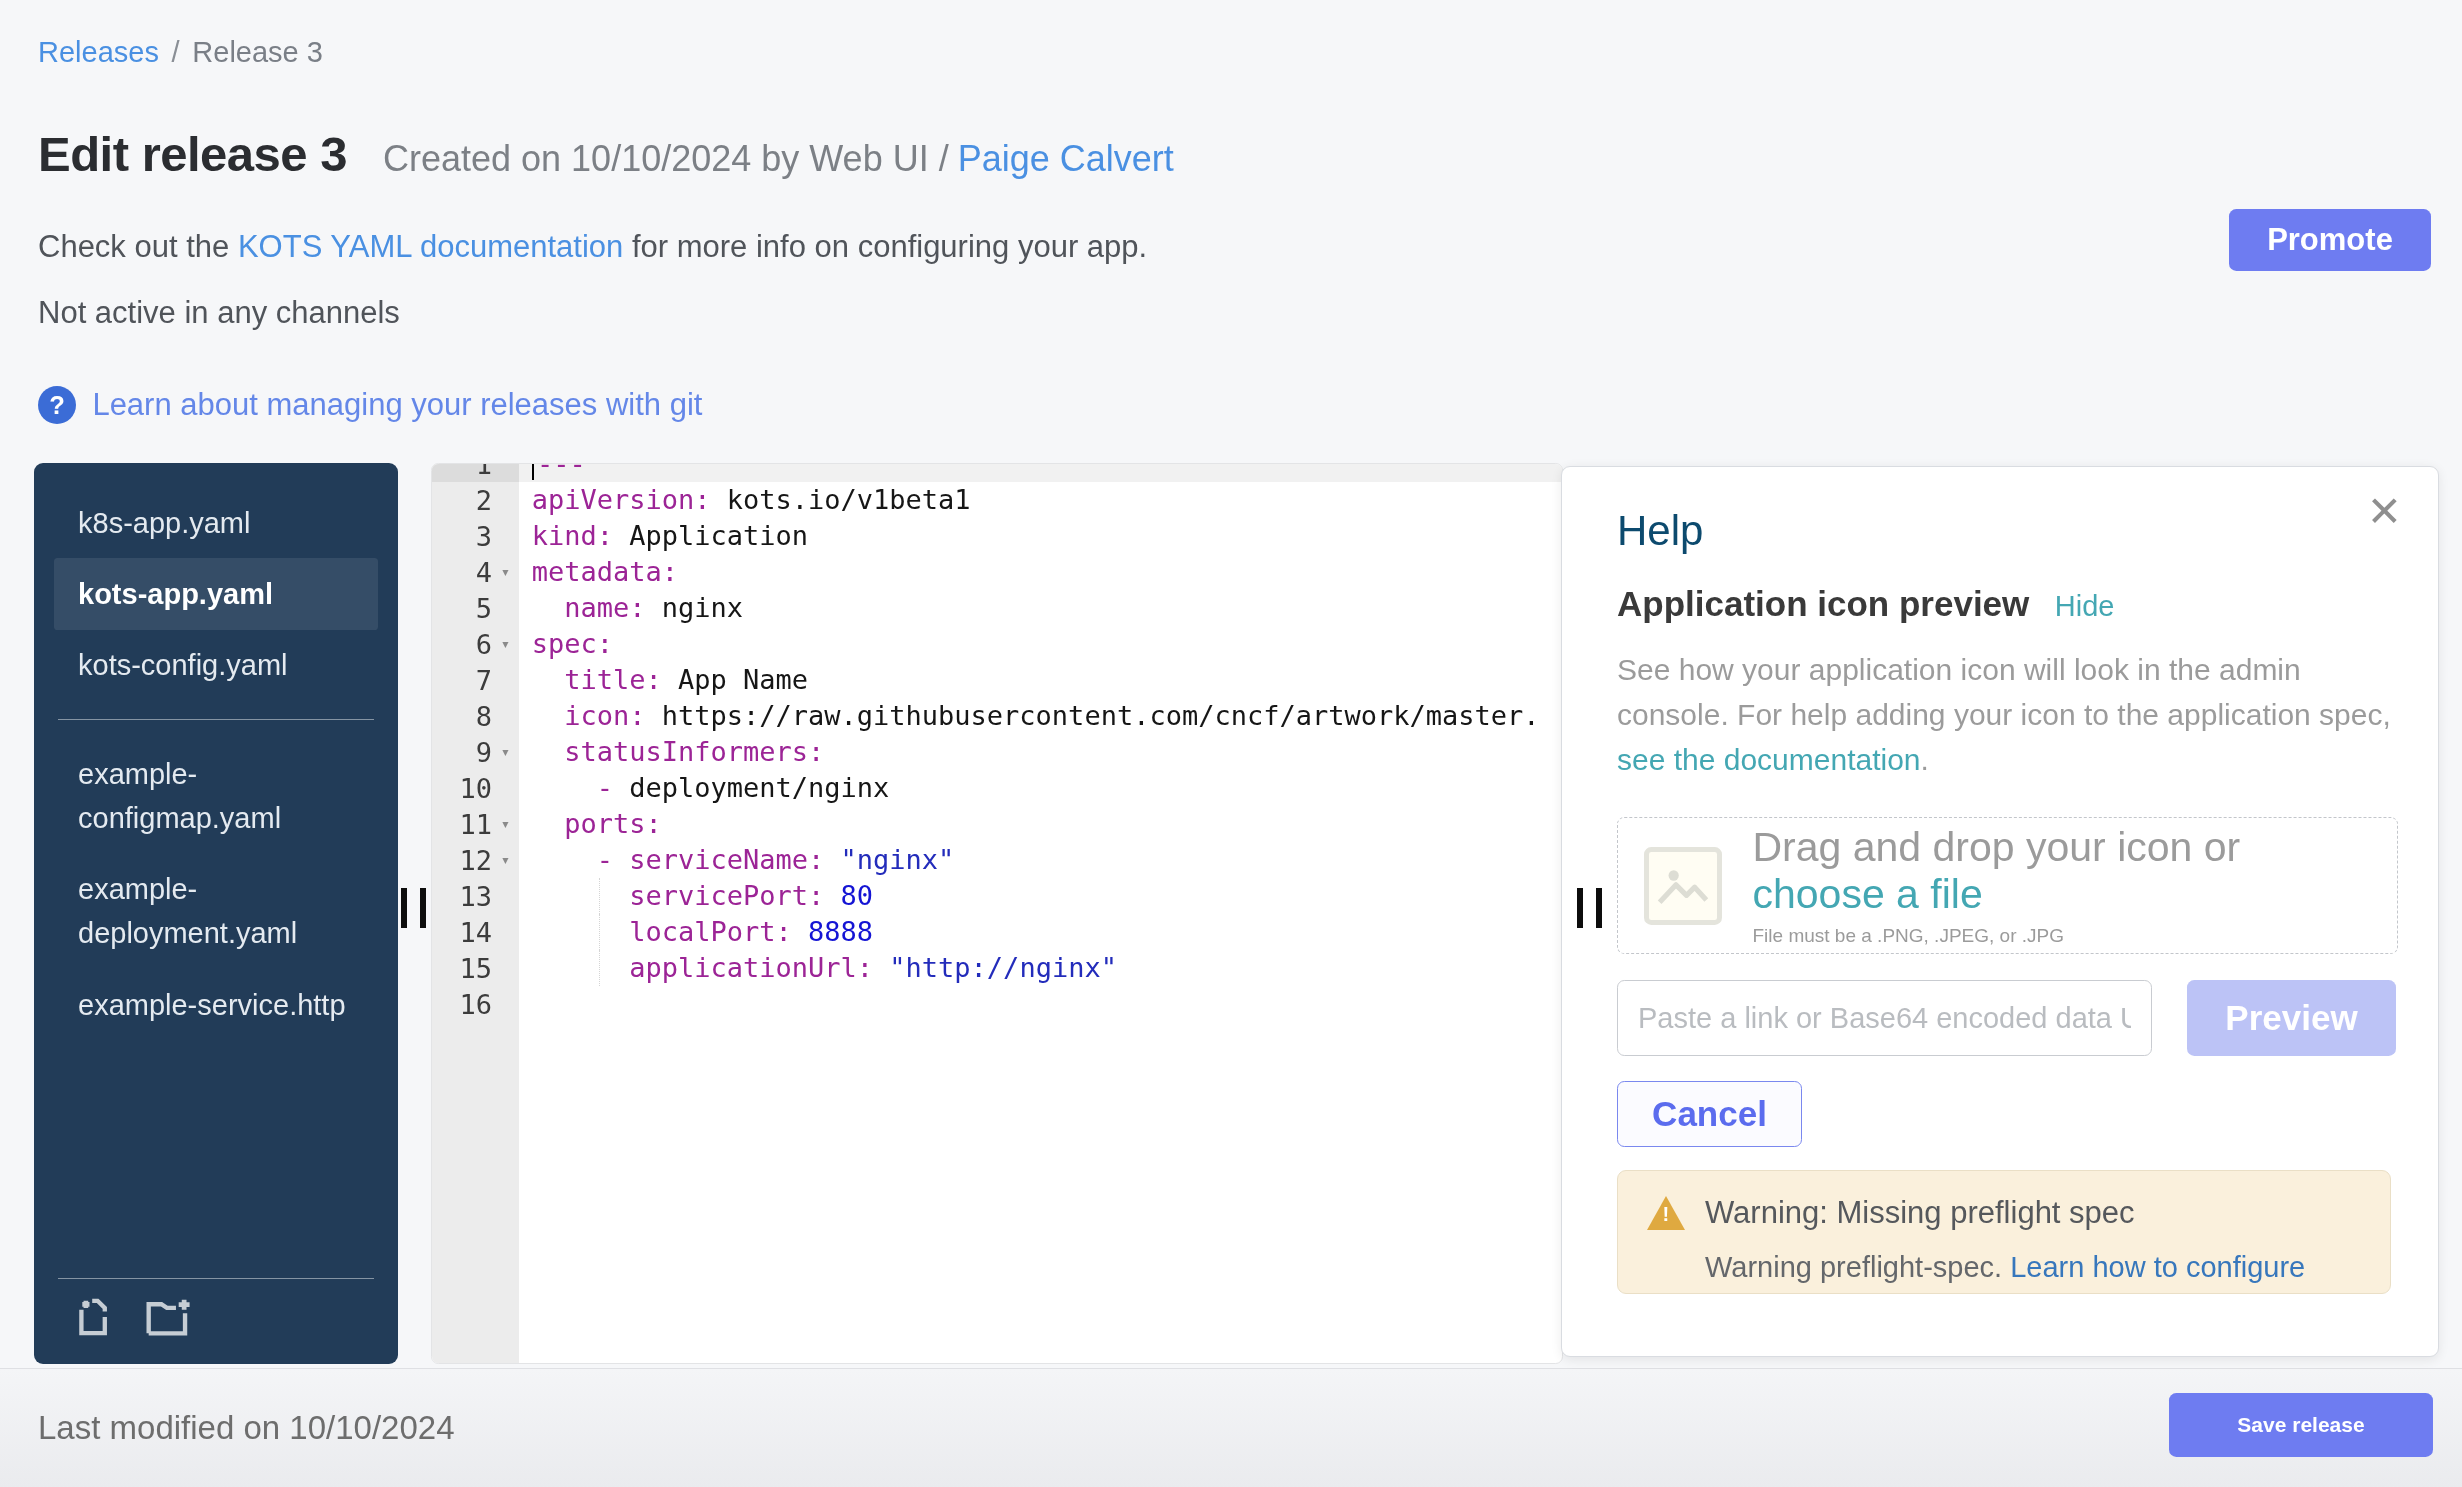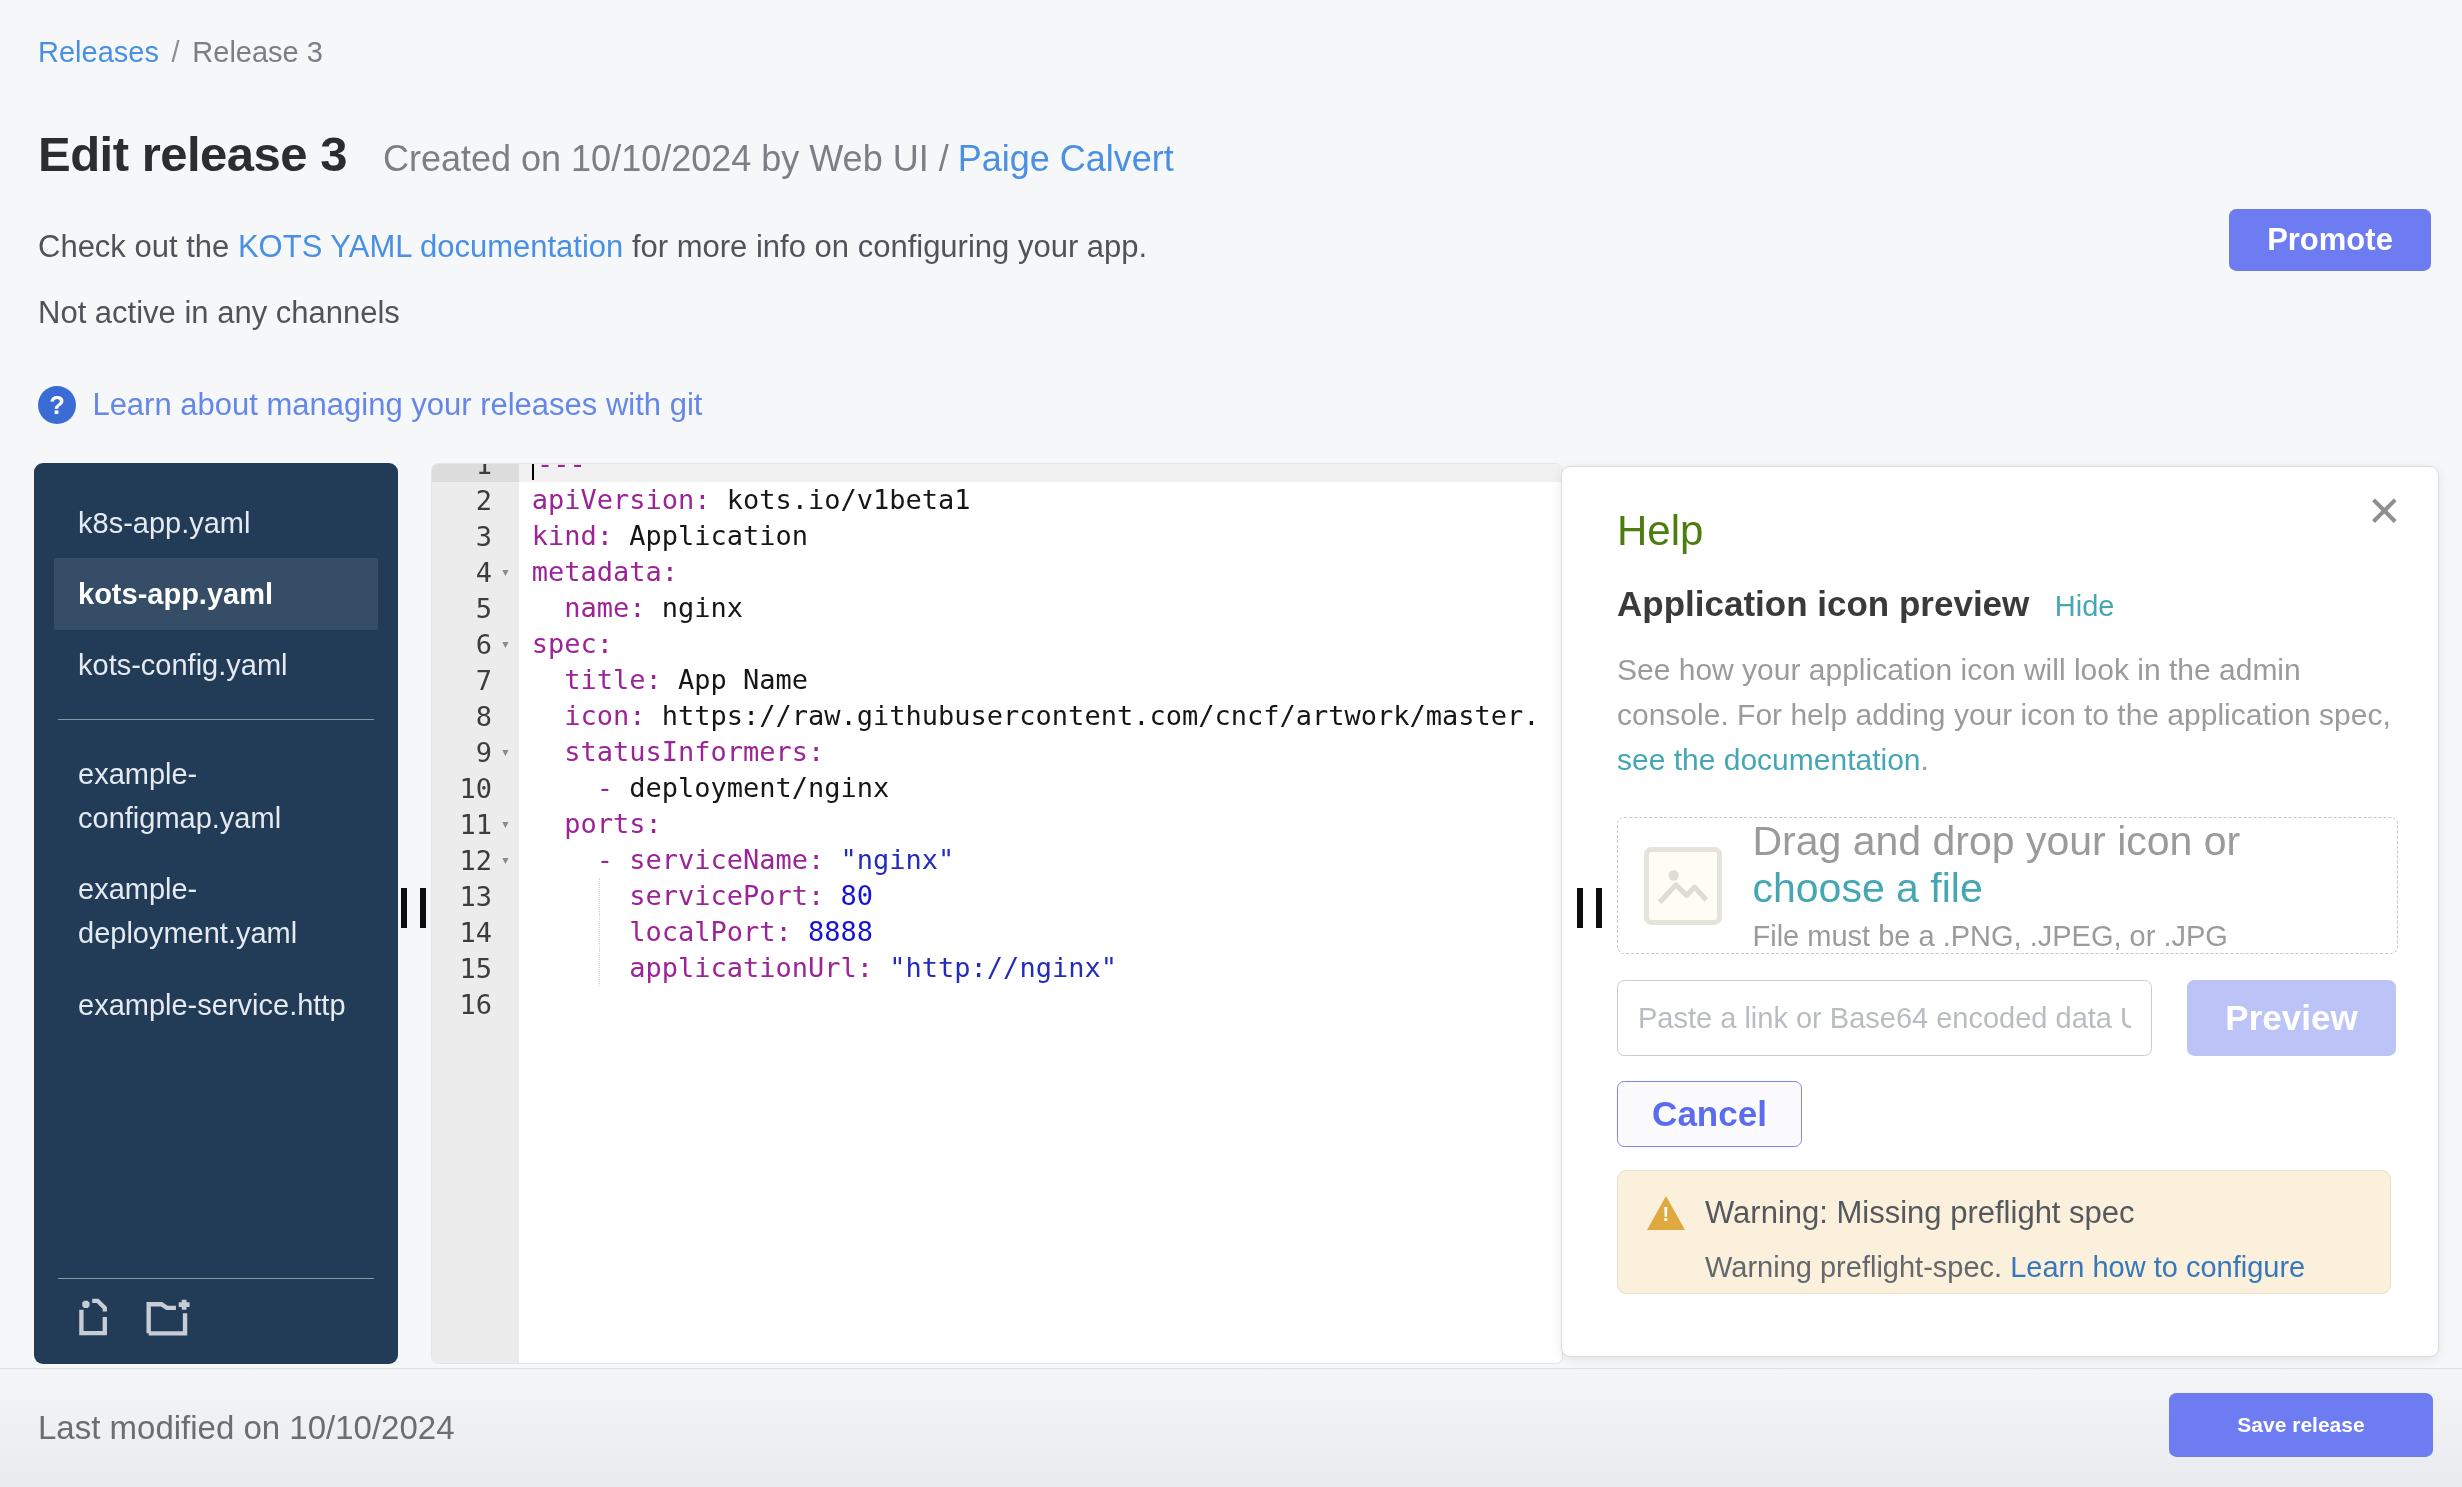--- a/index.html
+++ b/index.html
@@ -68,34 +68,34 @@
   .drag-handle{position:absolute;top:888px;display:flex;gap:13.7px;z-index:9;cursor:col-resize;}
   .drag-handle span{display:block;width:5.5px;height:40px;background:#0d0d0d;}
   .drag-handle.left{left:401px;}
   .drag-handle.right{left:1577px;}
 
   
   .help{position:absolute;left:1561px;top:466px;width:878px;height:891px;background:#fff;
         border:1.8px solid #d9dce1;border-radius:9px;box-shadow:0 2.7px 11px rgba(0,0,0,0.08);z-index:5;}
   .help-close{position:absolute;right:36px;top:20px;background:none;border:none;font-size:42px;
               color:#8f8f8f;cursor:pointer;font-weight:300;font-family:"Liberation Sans",sans-serif;}
-  .help h2{position:absolute;left:55px;top:40px;font-size:42px;font-weight:500;color:#4d7c0f;}
+  .help h2{position:absolute;left:55px;top:40px;font-size:42px;font-weight:500;color:#0c4a6e;}
   .help-section-row{position:absolute;left:55px;top:117px;display:flex;align-items:baseline;}
   .help-section-row h3{font-size:35px;font-weight:bold;color:#3a3a3a;}
   .hide-link{margin-left:25.5px;font-size:29px;color:var(--teal);text-decoration:none;cursor:pointer;}
   .help-desc{position:absolute;left:55px;top:180px;width:792px;font-size:30px;line-height:45px;color:#9b9b9b;}
   .help-desc a{color:var(--teal);text-decoration:none;cursor:pointer;}
   .dropzone{position:absolute;left:55px;top:350px;width:781px;height:137px;border:1.8px dashed #c3c6cb;
             border-radius:7.3px;display:flex;align-items:center;padding:0 25.5px;cursor:pointer;}
   .img-ph{width:78px;height:78px;background:#fffdf3;border:5.5px solid #e4e4dc;border-radius:7.3px;
           flex:0 0 auto;display:flex;align-items:center;justify-content:center;}
   .dz-text{margin-left:31px;}
   .dz-line1{font-size:41px;color:#9b9b9b;}
   .dz-line1 a{color:var(--teal);text-decoration:none;cursor:pointer;}
-  .dz-line2{font-size:29px;color:#9b9b9b;margin-top:7.3px;}
+  .dz-line2{font-size:19px;color:#9b9b9b;margin-top:7.3px;}
   .icon-input{position:absolute;left:55px;top:513px;width:535px;height:76px;border:1.8px solid #c9ccd1;
               border-radius:7.3px;font-size:29px;padding:0 20px;color:#444;outline:none;
               font-family:"Liberation Sans",sans-serif;}
   .icon-input::placeholder{color:#b9bcc0;}
   .preview{position:absolute;right:42px;top:513px;width:209px;height:76px;background:var(--accent-soft);
            font-size:35px;cursor:default;}
   .cancel{position:absolute;left:55px;top:614px;width:185px;height:66px;background:#fbfbff;
           border:1.8px solid #7a88ef;border-radius:7.3px;color:#5b6cee;font-weight:bold;font-size:35px;
           display:flex;align-items:center;justify-content:center;cursor:pointer;font-family:"Liberation Sans",sans-serif;}
   .warning{position:absolute;left:55px;top:703px;width:774px;height:124px;background:var(--warn-bg);

